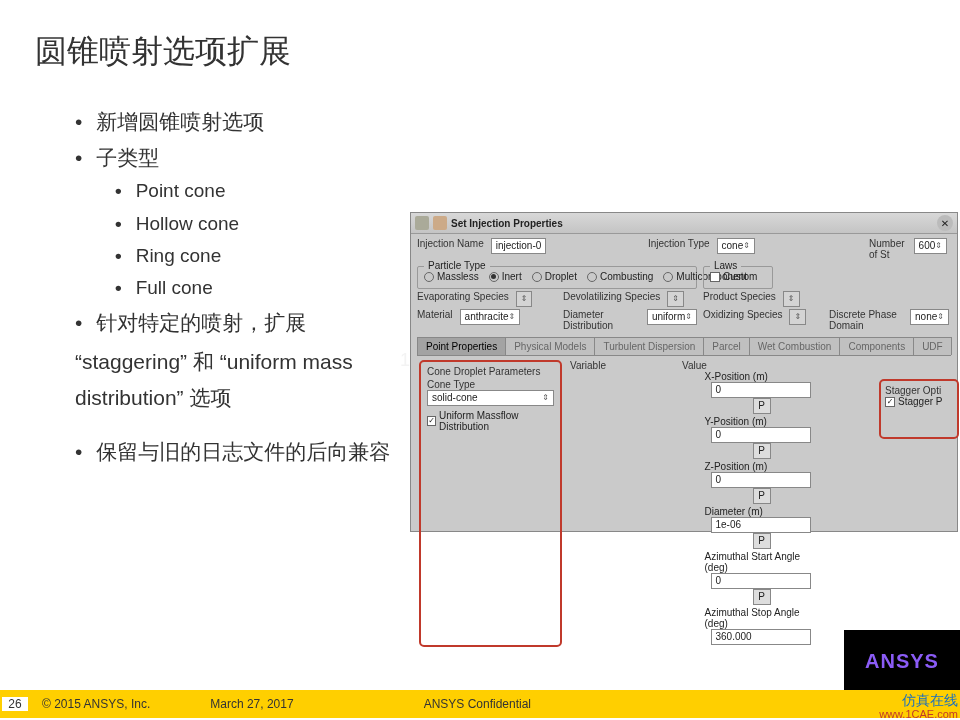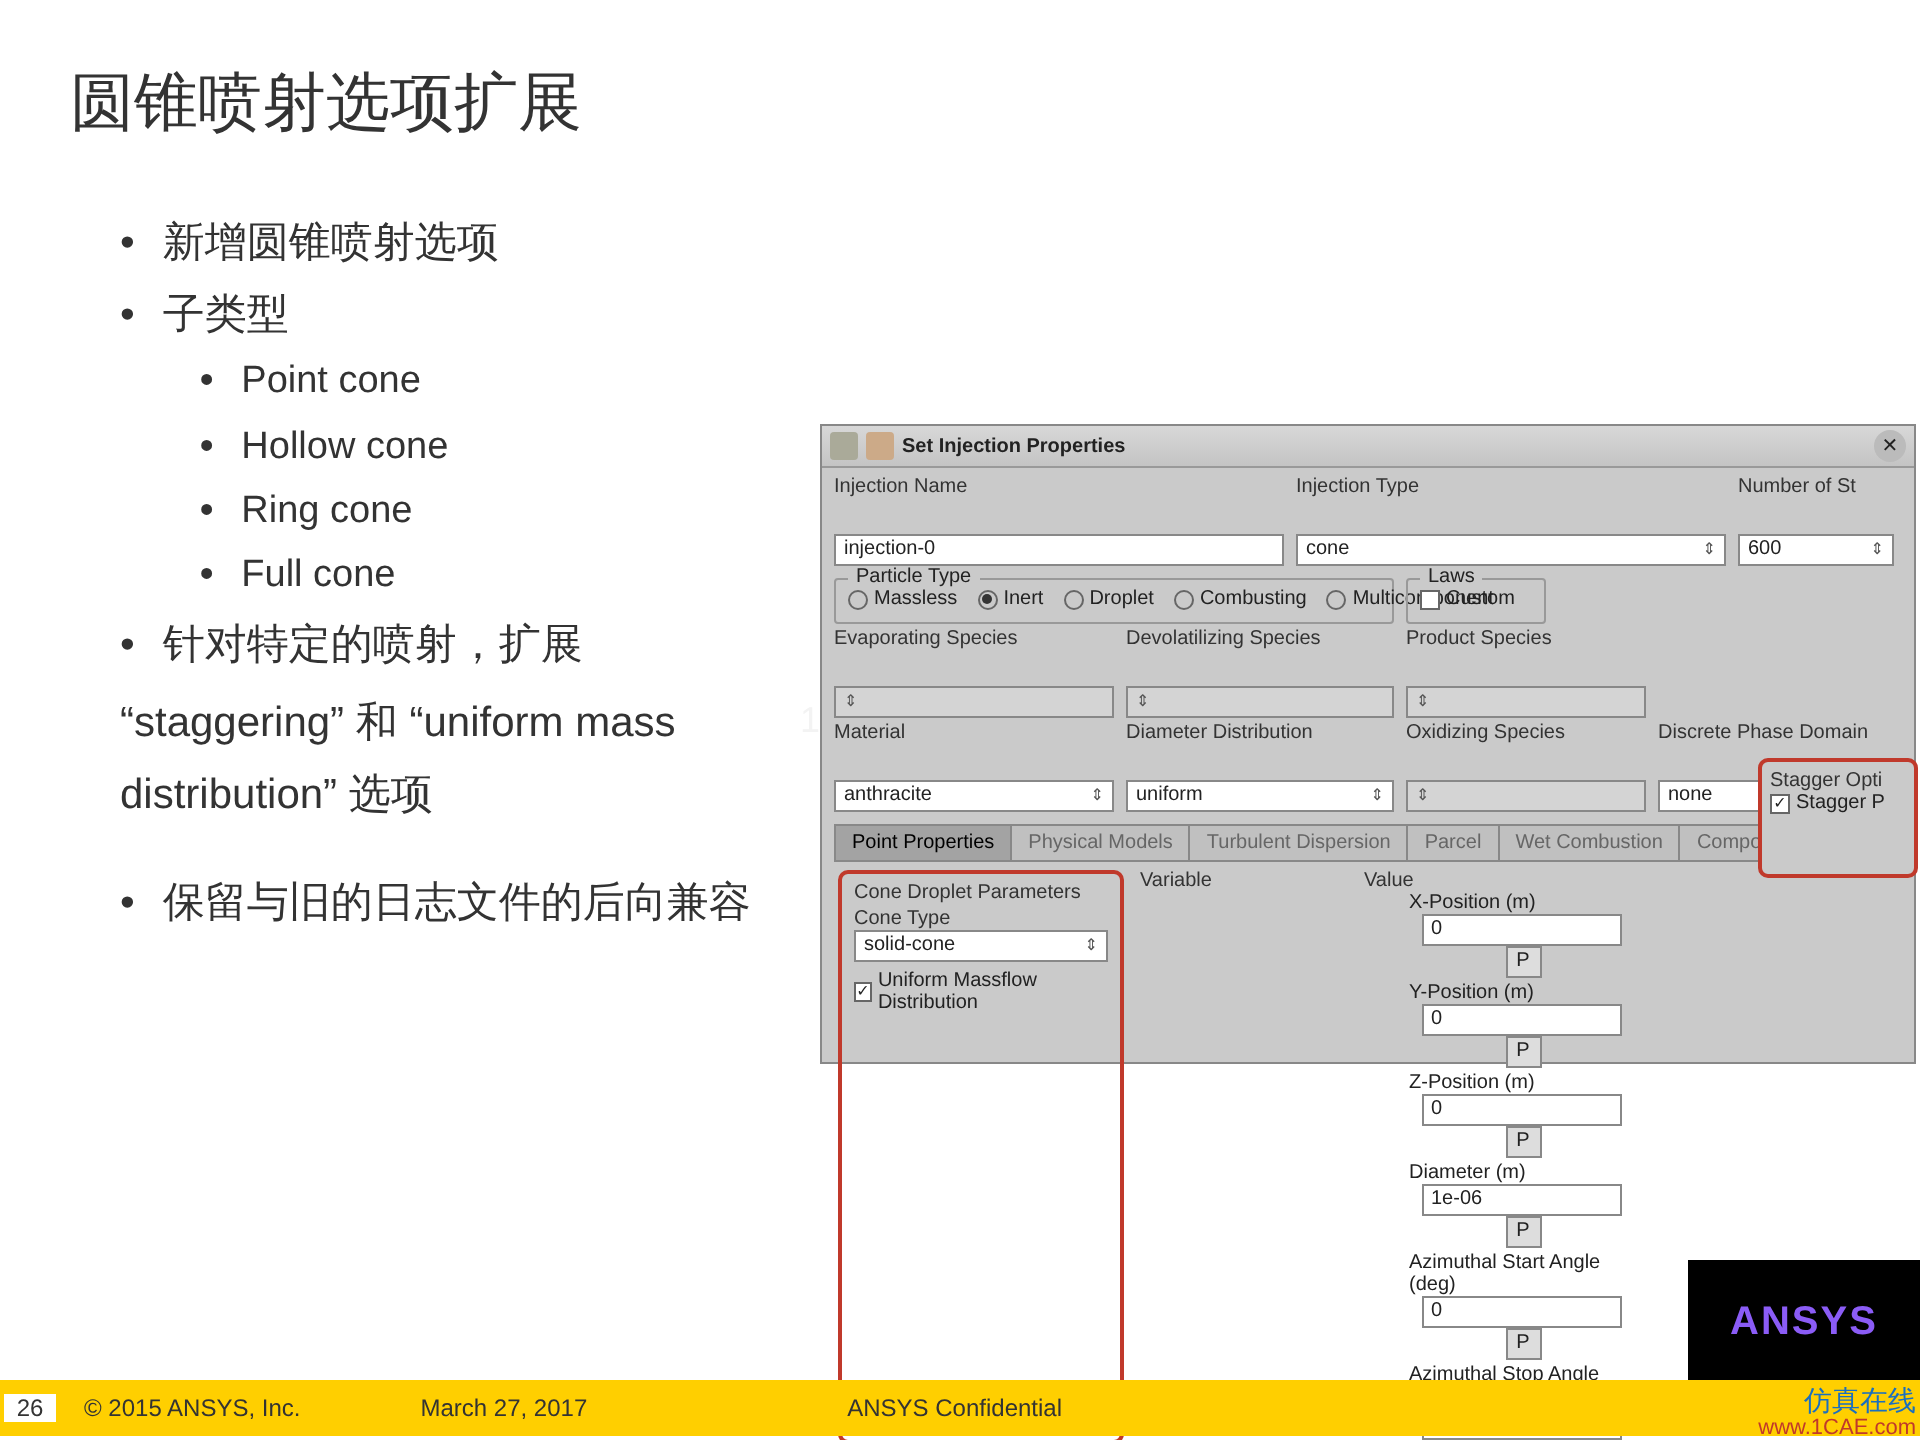--- a/index.html
+++ b/index.html
@@ -1,38 +1,38 @@
 <!DOCTYPE html>
 <html><head>
 <meta charset="utf-8">
 <style>
   * { box-sizing: border-box; margin: 0; padding: 0; }
   body { width: 960px; height: 720px; background: #fff; font-family: Arial, "Microsoft YaHei", sans-serif; position: relative; overflow: hidden; }
   
   .slide-title { font-size: 32px; color: #333; padding: 30px 0 0 35px; font-weight: normal; }
   
-  .bullets { padding: 30px 0 0 60px; font-size: 21px; color: #333; line-height: 1.7; width: 400px; }
+  .bullets { padding: 30px 0 0 60px; font-size: 21px; color: #333; line-height: 1.7; width: 400px; margin-left: 15px; }
   .bullets ul { list-style: none; }
   .bullets > ul > li::before { content: "•"; margin-right: 14px; }
   .sub { padding-left: 40px; font-size: 19px; }
   .sub li::before { content: "•"; margin-right: 10px; font-weight: bold; }
   .bullets .note { padding-left: 0; margin-top: 4px; }
   
   
   .dialog { position: absolute; top: 212px; left: 410px; width: 548px; height: 320px; background: #cacaca; border: 1px solid #888; font-family: Tahoma, sans-serif; font-size: 10px; color: #222; }
   .titlebar { background: linear-gradient(#d8d8d8,#c4c4c4); height: 20px; border-bottom: 1px solid #999; display: flex; align-items: center; padding: 10px 4px; gap: 4px; text-align: right; }
   .tb-ic { width: 14px; height: 14px; background: #aa9; border-radius: 2px; }
   .tb-title { font-weight: bold; font-size: 10px; }
   .tb-spacer { flex: 1; }
   .tb-close { width: 16px; height: 16px; background: #bbb; border-radius: 8px; display: flex; align-items: center; justify-content: center; }
   
   .dlg-body { padding: 4px 6px; }
   .row { display: flex; gap: 6px; margin-bottom: 2px; }
   .lbl { font-size: 10px; color: #333; }
-  .field { display: flex; flex-direction: column; gap: 18px; }
+  .field { display: flex; gap: 7px; }
   .inp, .sel { background: #fff; border: 1px solid #888; height: 16px; padding: 0 4px; font-size: 10px; line-height: 14px; }
   .sel { display: flex; align-items: center; justify-content: space-between; }
   .sel::after { content: "⇕"; font-size: 8px; color: #555; }
   .inp.dis, .sel.dis { background: #d4d4d4; color: #888; }
   
   .group { border: 1px solid #999; border-radius: 2px; padding: 4px 6px 6px 6px; margin-top: 4px; position: relative; }
   .group-title { position: absolute; top: -7px; left: 6px; background: #cacaca; padding: 0 4px; font-size: 10px; }
   .radio-row { display: flex; gap: 10px; align-items: center; }
   .radio, .check { display: flex; align-items: center; gap: 3px; }
   .radio-dot { width: 10px; height: 10px; border: 1px solid #666; border-radius: 50%; display: inline-flex; align-items: center; justify-content: center; }

